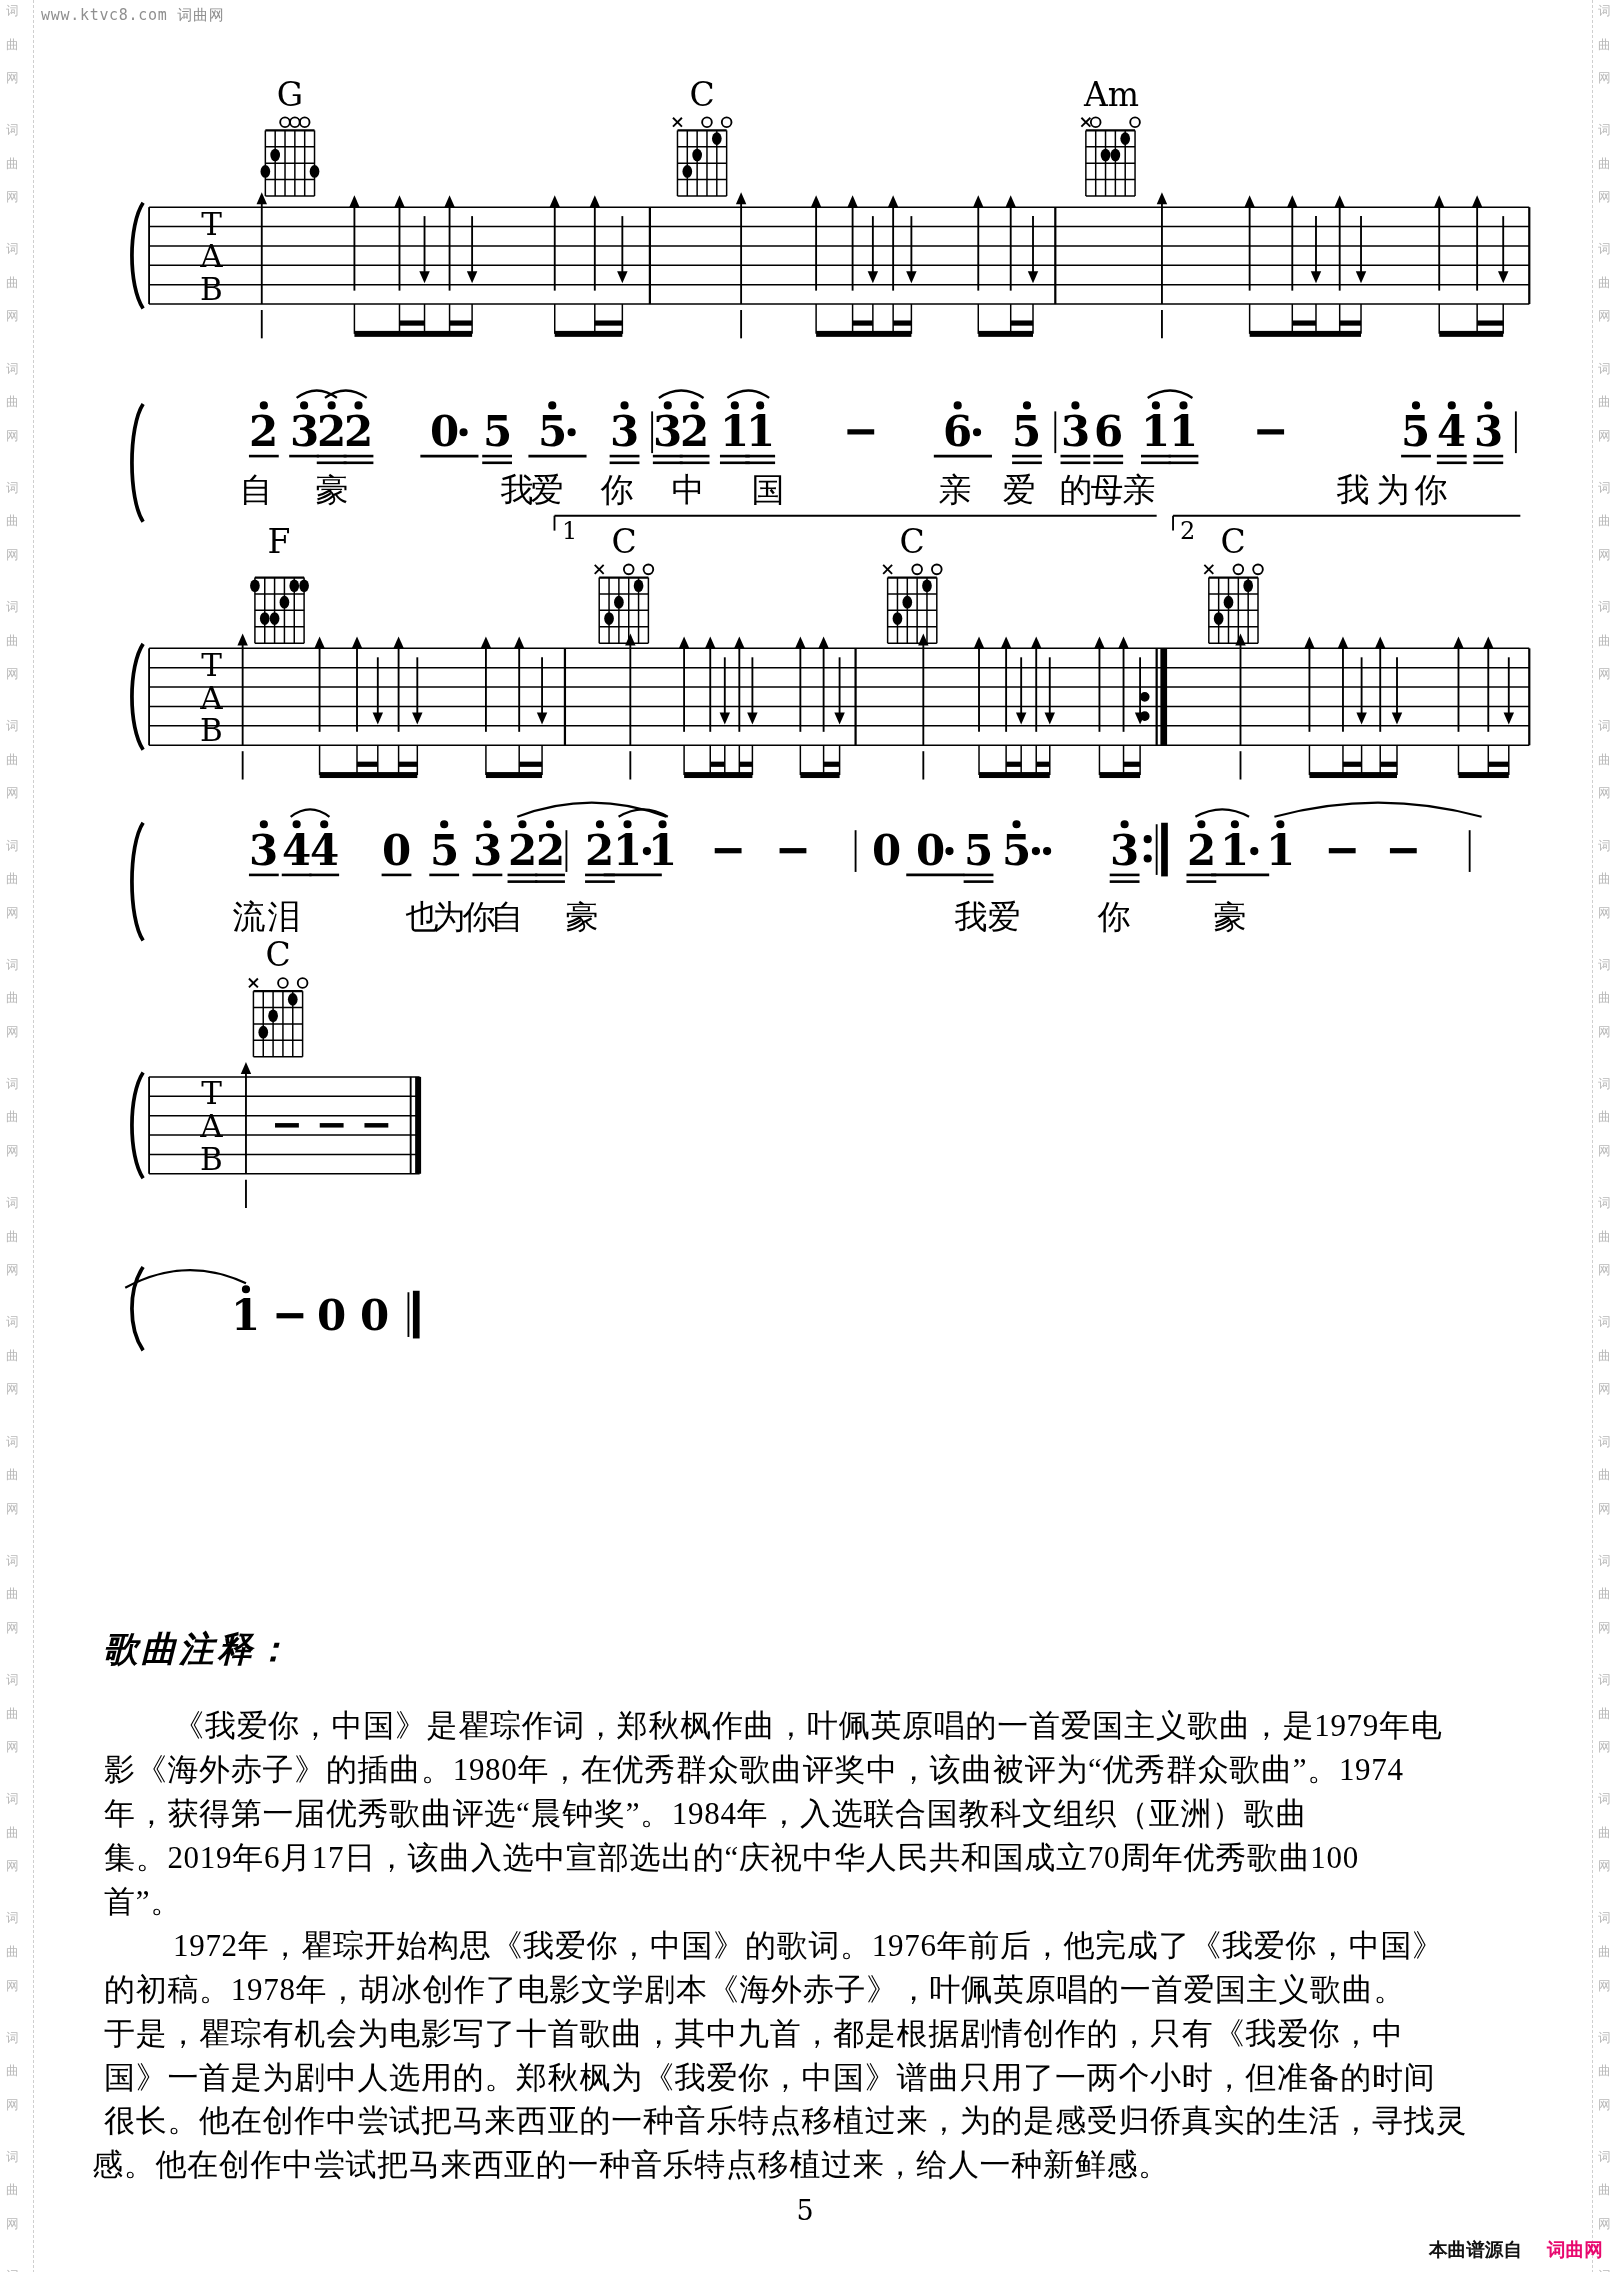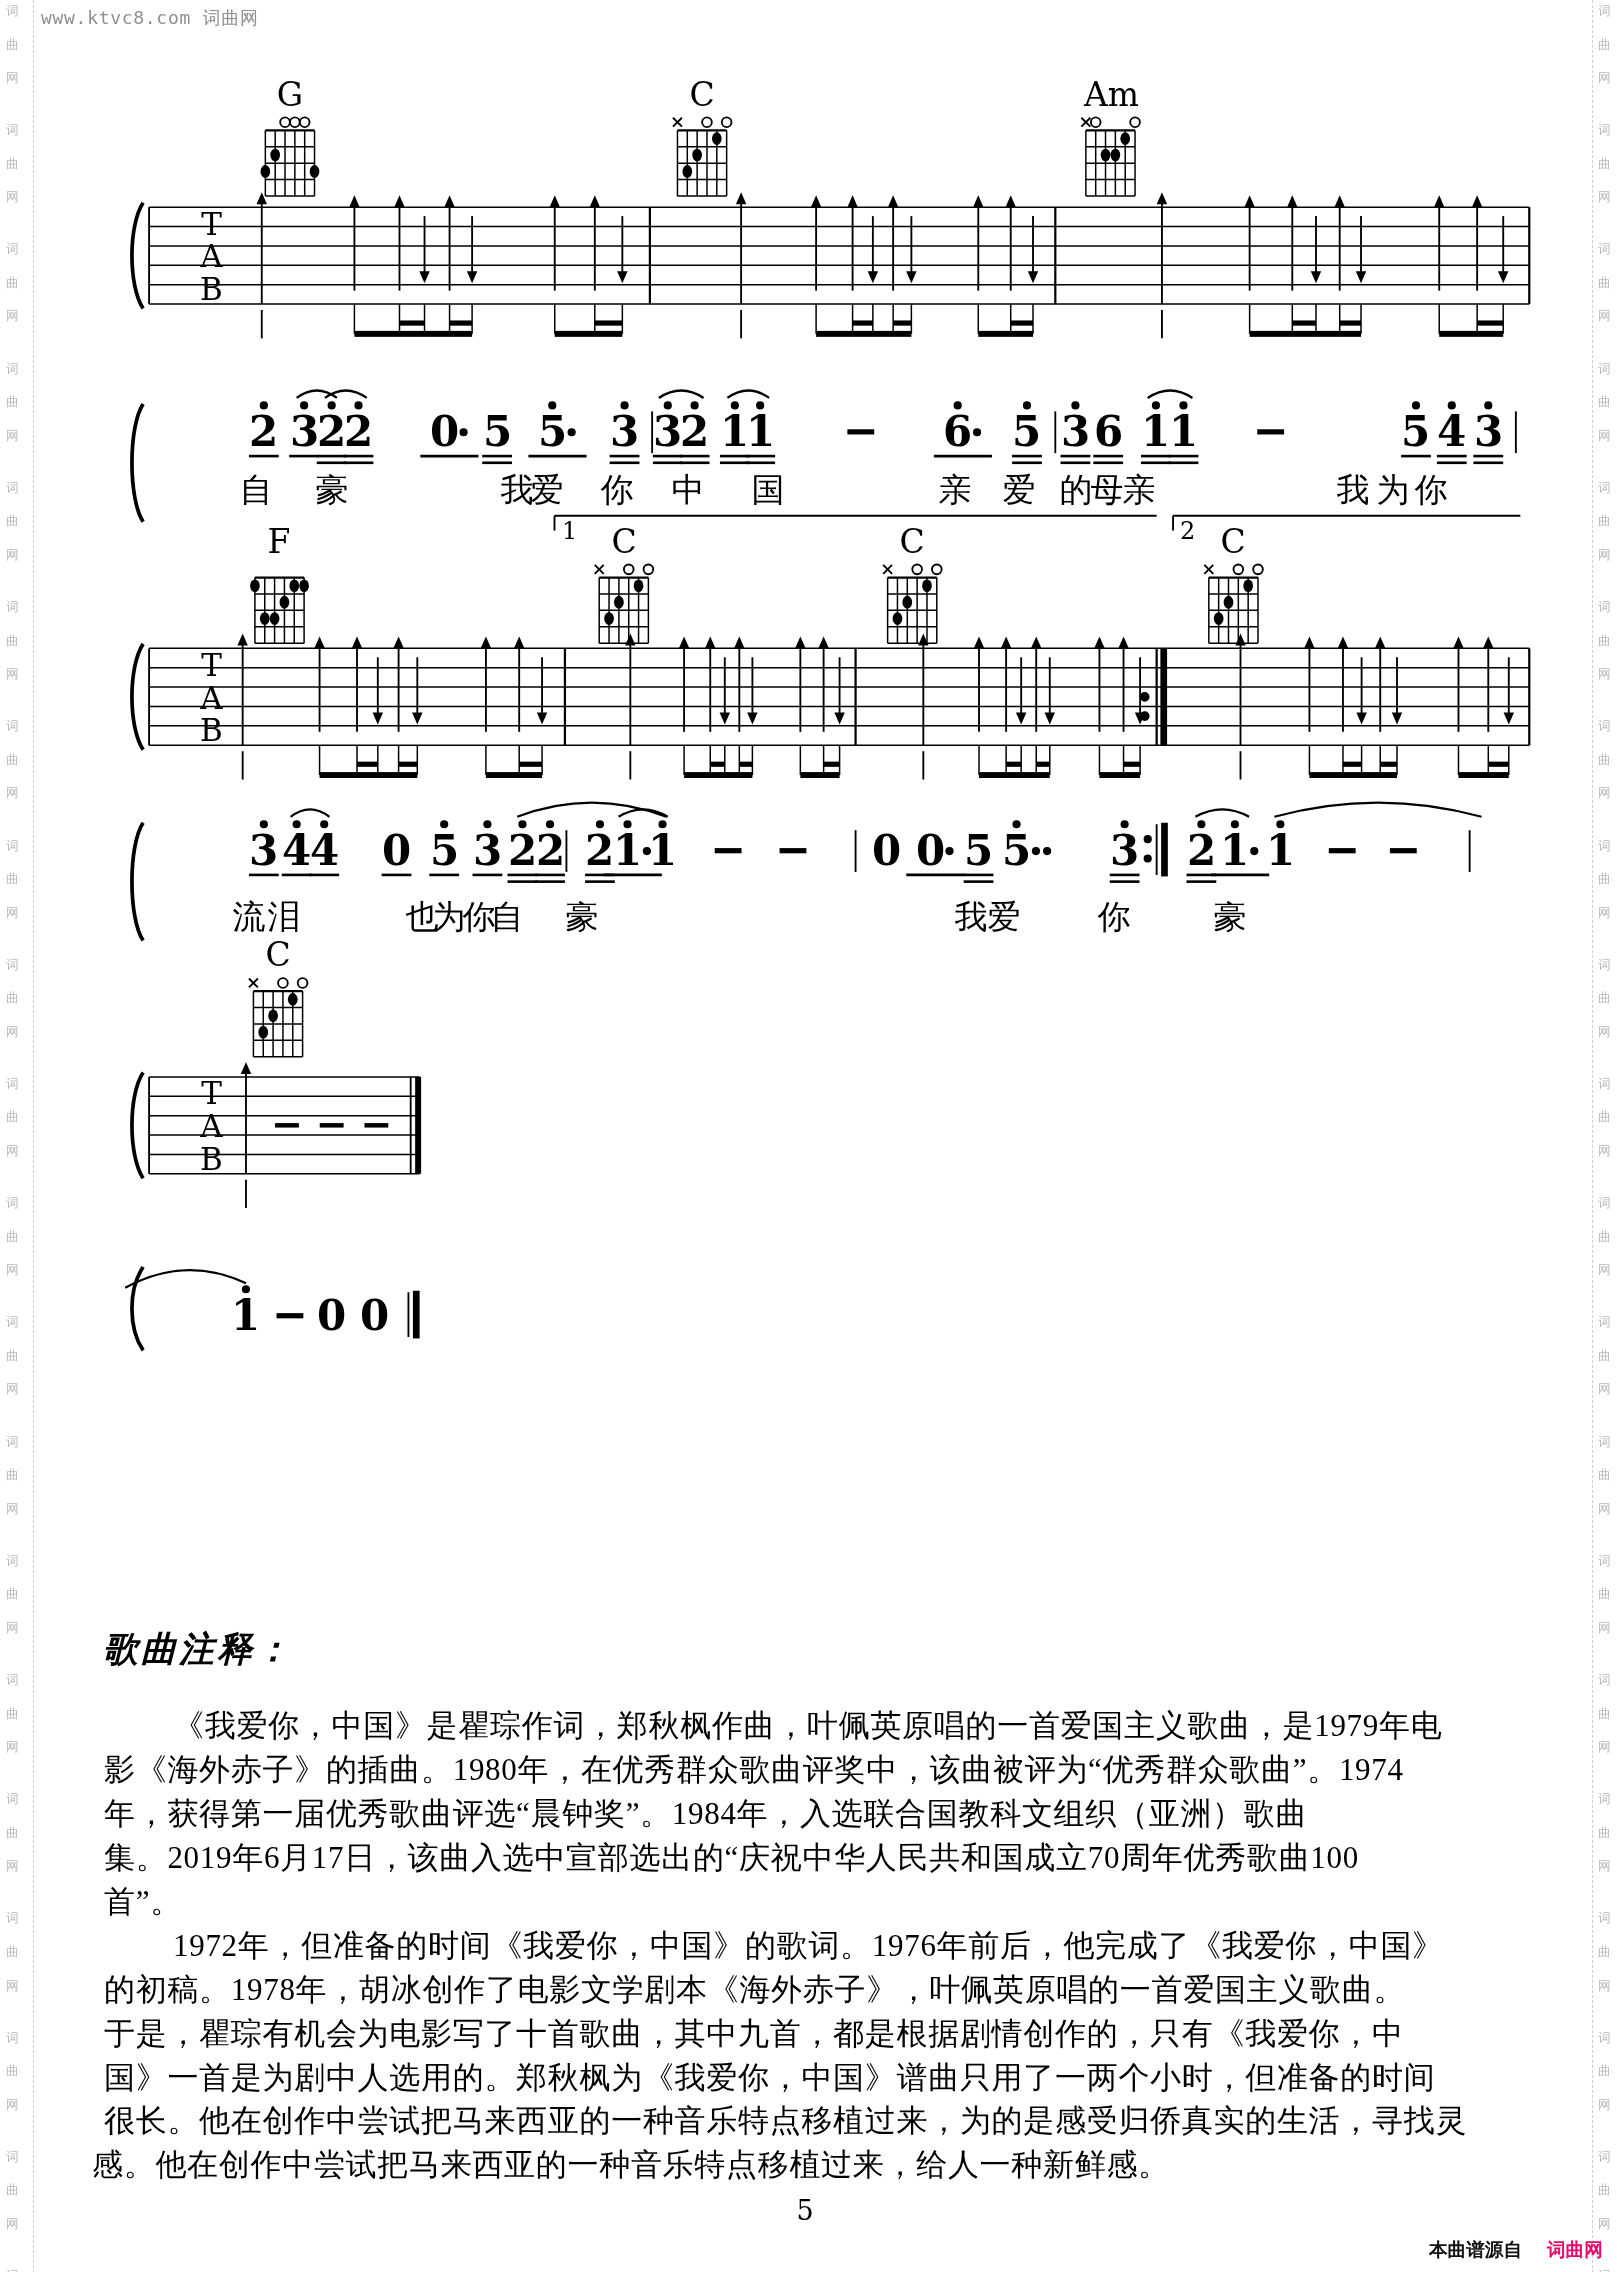--- a/index.html
+++ b/index.html
@@ -1,20 +1,20 @@
 <!DOCTYPE html>
 <html style="font-size:12px"><head>
 <meta charset="utf-8">
 <style>
   html,body{margin:0;padding:0;background:#ffffff;}
   #sheet{position:relative;width:1618px;height:2273px;background:#ffffff;overflow:hidden;
          font-family:"Liberation Serif",serif;color:#000;}
   .abs{position:absolute;}
   #vector{position:absolute;left:0;top:0;}
-  .wm-top{font-family:"DejaVu Sans Mono",monospace;font-size:18px;color:#8f8f8f;letter-spacing:0.7px;}
+  .wm-top{font-family:"DejaVu Sans Mono",monospace;font-size:15px;color:#8f8f8f;letter-spacing:0.7px;}
   .wm-char{font-size:12.7px;color:#b9b9b9;font-family:"Liberation Serif",serif;}
   .dashline{width:0;border-left:0.7px dashed #cfcfcf;}
   .chordL{font-size:33px;font-family:"DejaVu Serif",serif;text-align:center;}
   .tabL{font-size:31px;font-family:"DejaVu Serif",serif;text-align:center;width:33px;}
   .jd{font-size:42px;line-height:43px;font-family:"DejaVu Serif",serif;font-weight:600;text-align:center;width:33px;}
   .lyr{font-size:33px;line-height:36px;width:36px;text-align:center;font-family:"Liberation Serif",serif;}
   .voltaL{font-size:24px;font-family:"DejaVu Serif",serif;}
   .notesH{font-size:35px;font-weight:bold;letter-spacing:3px;}
   .noteline{font-size:31px;letter-spacing:0.7px;white-space:nowrap;}
   .pageno{font-size:27px;font-family:"DejaVu Serif",serif;text-align:center;width:60px;}
@@ -829,21 +829,21 @@
     </div>
 
   <div id="notes">
     <div class="abs notesH" style="left:103px;top:1626px;font-style:italic;">歌曲注释：</div>
     <div id="notes-lines">
         <div class="abs noteline" style="left: 173px; top: 1705px;">《我爱你，中国》是瞿琮作词，郑秋枫作曲，叶佩英原唱的一首爱国主义歌曲，是1979年电</div>
         <div class="abs noteline" style="left: 104px; top: 1749px;">影《海外赤子》的插曲。1980年，在优秀群众歌曲评奖中，该曲被评为“优秀群众歌曲”。1974</div>
         <div class="abs noteline" style="left: 104px; top: 1793px; text-align: center;">年，获得第一届优秀歌曲评选“晨钟奖”。1984年，入选联合国教科文组织（亚洲）歌曲</div>
         <div class="abs noteline" style="left: 104px; top: 1837px;">集。2019年6月17日，该曲入选中宣部选出的“庆祝中华人民共和国成立70周年优秀歌曲100</div>
         <div class="abs noteline" style="left: 104px; top: 1881px;">首”。</div>
-        <div class="abs noteline" style="left: 173px; top: 1925px;">1972年，但准备的时间《我爱你，中国》的歌词。1976年前后，他完成了《我爱你，中国》</div>
+        <div class="abs noteline" style="left: 173px; top: 1925px;">1972年，瞿琮开始构思《我爱你，中国》的歌词。1976年前后，他完成了《我爱你，中国》</div>
         <div class="abs noteline" style="left: 104px; top: 1969px;">的初稿。1978年，胡冰创作了电影文学剧本《海外赤子》，叶佩英原唱的一首爱国主义歌曲。</div>
         <div class="abs noteline" style="left: 104px; top: 2013px;">于是，瞿琮有机会为电影写了十首歌曲，其中九首，都是根据剧情创作的，只有《我爱你，中</div>
         <div class="abs noteline" style="left: 104px; top: 2057px;">国》一首是为剧中人选用的。郑秋枫为《我爱你，中国》谱曲只用了一两个小时，但准备的时间</div>
         <div class="abs noteline" style="left: 104px; top: 2100px;">很长。他在创作中尝试把马来西亚的一种音乐特点移植过来，为的是感受归侨真实的生活，寻找灵</div>
         <div class="abs noteline" style="left: 92px; top: 2144px;">感。他在创作中尝试把马来西亚的一种音乐特点移植过来，给人一种新鲜感。</div>
       </div>
   </div>
 
   <div class="abs pageno" style="left:775px;top:2195px;">5</div>
   <div>

